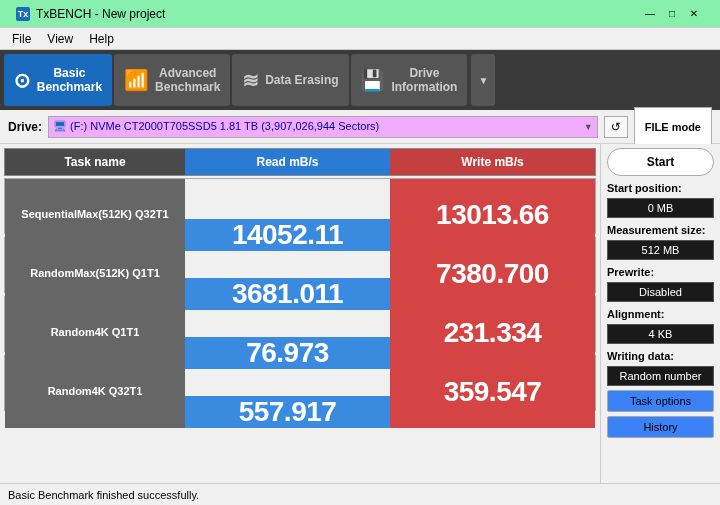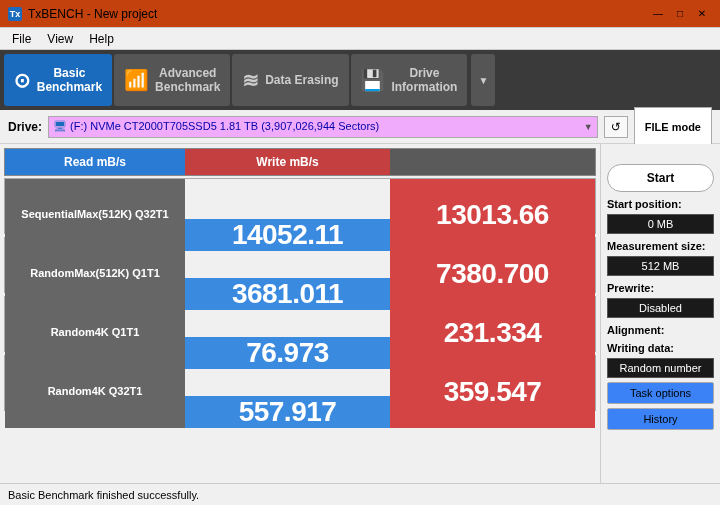--- a/index.html
+++ b/index.html
@@ -7,25 +7,25 @@
       font-family: 'Segoe UI', Tahoma, Arial, sans-serif;
       font-size: 12px;
       background: #f0f0f0;
       width: 720px;
       height: 505px;
       overflow: hidden;
     }
 
     
     .title-bar {
-      background: #c2410c;
+      background: #86efac;
       height: 28px;
       display: flex;
       align-items: center;
-      padding: 0 8px;
+      padding: 0 16px;
       border-bottom: 1px solid #ccc;
       justify-content: space-between;
     }
     .title-bar-left {
       display: flex;
       align-items: center;
       gap: 6px;
       font-size: 12px;
     }
     .title-bar-icon {
@@ -253,21 +253,20 @@
     }
     .start-btn {
       width: 100%;
       height: 28px;
       background: white;
       border: 1px solid #aaa;
       cursor: pointer;
       font-size: 12px;
       font-weight: bold;
       border-radius: 14px;
-      margin-top: 16px;
     }
     .panel-label {
       font-size: 11px;
       font-weight: bold;
       margin-top: 2px;
     }
     .panel-value {
       width: 100%;
       height: 20px;
       background: #1a1a1a;
@@ -351,20 +350,21 @@
   </div>
   <button class="drive-refresh-btn">↺</button>
   <button class="file-mode-btn">FILE mode</button>
 </div>
 
 <div class="main-content">
 
   <div class="bench-table">
 
     <div class="bench-header">
+      <div class="bench-header-cell">Task name</div>
       <div class="bench-header-cell read">Read mB/s</div>
       <div class="bench-header-cell write">Write mB/s</div>
     </div>
 
     <div class="bench-row">
       <div class="bench-row-label">
         <span>Sequential</span>
           <br>
         <span>Max(512K) Q32T1</span>
       </div>
@@ -410,20 +410,21 @@
     <span class="panel-label">Start position:</span>
     <div class="panel-value">0 MB</div>
 
     <span class="panel-label">Measurement size:</span>
     <div class="panel-value">512 MB</div>
 
     <span class="panel-label">Prewrite:</span>
     <div class="panel-value">Disabled</div>
 
     <span class="panel-label">Alignment:</span>
+    <div class="panel-value">4 KB</div>
 
     <span class="panel-label">Writing data:</span>
     <div class="panel-value">Random number</div>
 
     <button class="panel-btn">Task options</button>
     <button class="panel-btn">History</button>
   </div>
 
 </div>
 

